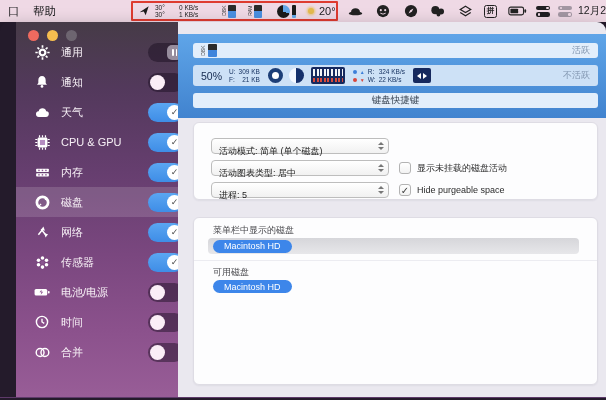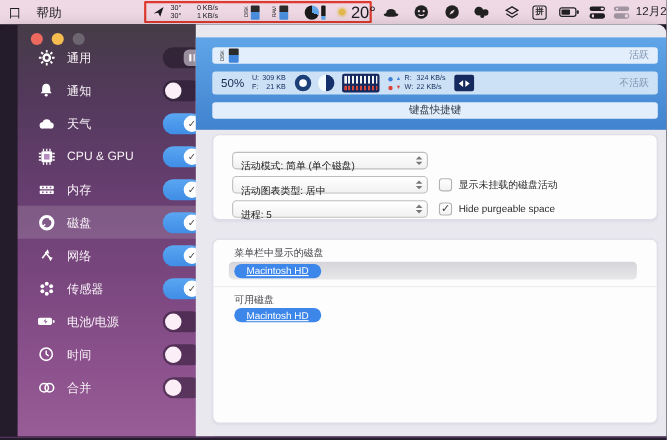--- a/index.html
+++ b/index.html
@@ -87,21 +87,21 @@
   .stepper i { width:0; height:0; border-left:3px solid transparent; border-right:3px solid transparent; }
   .stepper .up { border-bottom:3.5px solid #777; }
   .stepper .dn { border-top:3.5px solid #777; }
 
   .cbrow { position:absolute; left:205px; display:flex; align-items:center; height:16px; }
   .cb { width:12px; height:12px; border:1px solid #b3b3b3; border-radius:3px; background:linear-gradient(180deg,#fff,#f2f2f2); display:flex; align-items:center; justify-content:center; font-size:10px; color:#3c3c3c; }
   .cb-lb { margin-left:6px; font-size:9px; color:#2b2b2b; white-space:nowrap; }
 
   .sec-lb { position:absolute; left:19px; font-size:9px; color:#4a4a4e; }
   .track { position:absolute; left:14px; right:18px; top:20px; height:16px; border-radius:4px; background:linear-gradient(180deg,#d6d6da,#e7e7ea); }
-  .pill { display:inline-flex; align-items:center; height:13px; padding:0 11px; border-radius:7px; background:#3d86ea; color:#fff; font-size:9px; white-space:nowrap;text-decoration:underline; }
+  .pill { display:inline-flex; align-items:center; height:13px; padding:0 11px; border-radius:7px; background:#3d86ea; color:#fff; font-size:9px; white-space:nowrap; }
   .pill.in-track { position:absolute; left:5px; top:1.5px; }
   .divider { position:absolute; left:0; right:0; top:42px; border-top:1px solid #ececf1; }
   .pill2 { position:absolute; left:19px; top:62px; }
 
   .bottomstrip { position:absolute; left:0; right:0; bottom:0; height:3px; background:#241b2b; border-top:1px solid #5e3a6a; }
 </style>
 </head>
 <body>
 
 <div class="menubar">
@@ -136,21 +136,21 @@
     <span class="vbar"></span>
   </div>
   <div class="mb-item" style="left:277px;">
     <span class="mb-pie"></span>
     <span class="mb-pbar"></span>
   </div>
   <div class="mb-item" style="left:305px; gap:3px;">
     <span class="sun">
         <i></i>
       </span>
-    <span style="font-size:15px;text-align:right;">20°</span>
+    <span style="font-size:11px;text-align:right;">20°</span>
   </div>
 
   <div class="mb-item" style="left:348px;">
     <svg width="15" height="13" viewBox="0 0 20 16">
         <path d="M4 9 a6 5.5 0 0 1 12 0 z" fill="#222"></path>
         <ellipse cx="10" cy="10.5" rx="9" ry="2.6" fill="#222"></ellipse>
       </svg>
   </div>
   <div class="mb-item" style="left:376px;">
     <svg width="14" height="14" viewBox="0 0 16 16">

